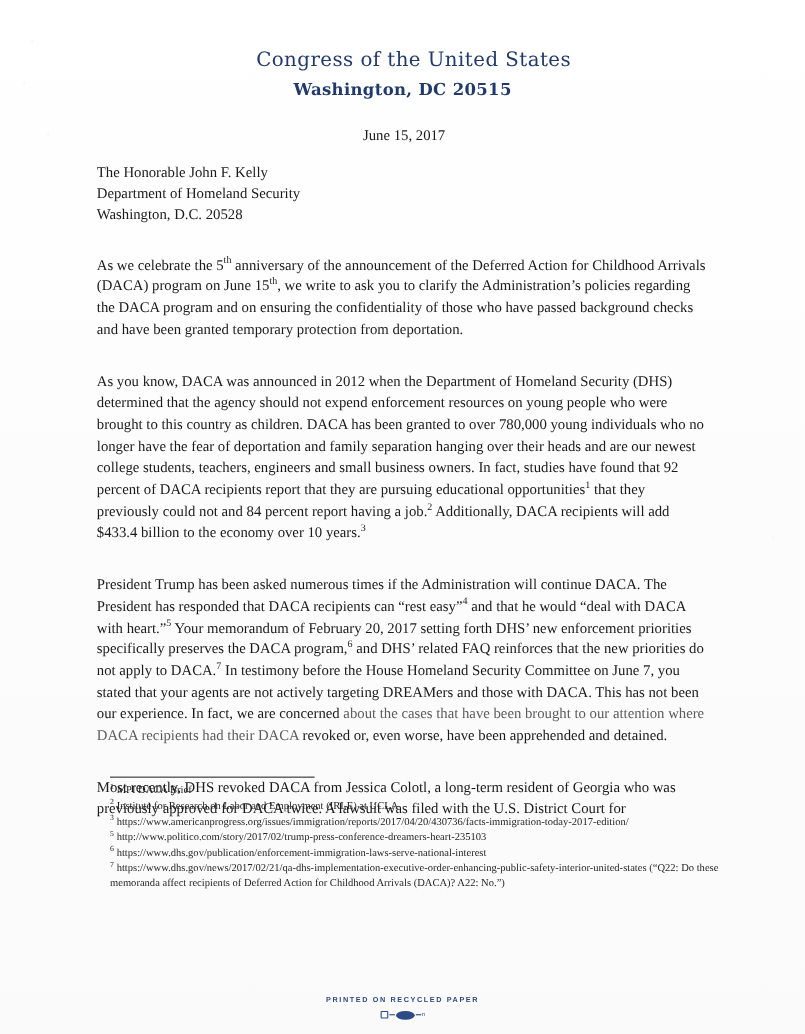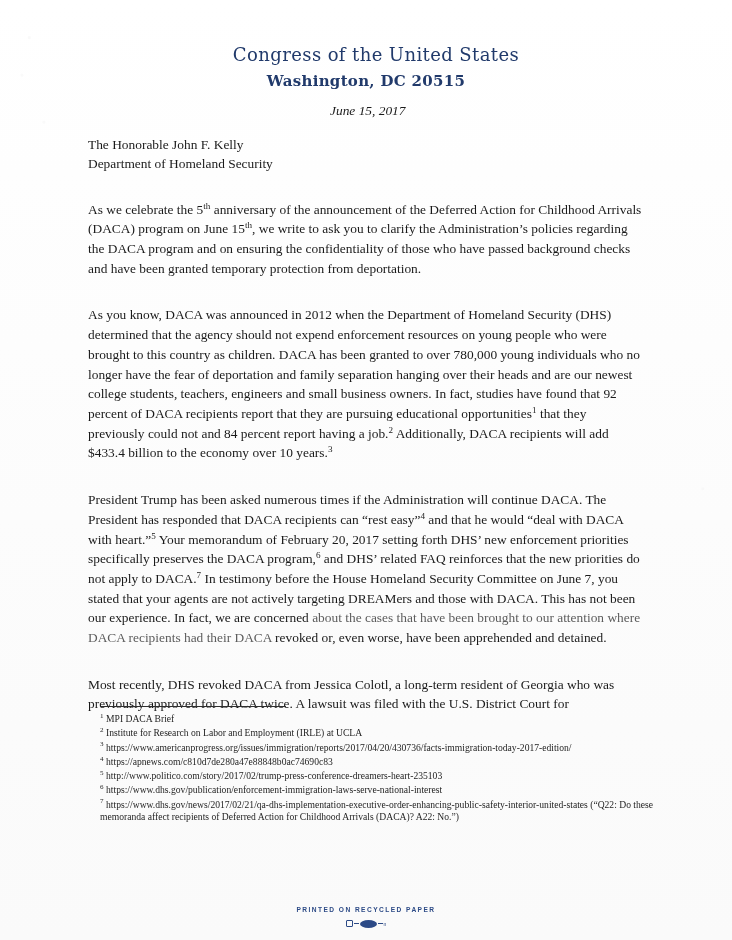--- a/index.html
+++ b/index.html
@@ -60,24 +60,23 @@
   }
 
   
   .sheet {
     padding: 0 86px 0 88px;
     font-size: 13.4px;
     line-height: 1.47;
   }
   .date-line {
     text-align: left;
-    margin-top: 11px;
+    margin-top: 23px;
     padding-left: 242px;
     font-size: 13.4px;
-    font-style: italic;
   }
   .addr {
     margin-top: 14px;
     line-height: 1.42;
   }
   .addr div { white-space: nowrap; }
 
   .salutation { margin-top: 41px; }
 
   p.para {
@@ -179,20 +178,21 @@
       <div class="lh-sub">Washington, DC 20515</div>
     </div>
 
     <div class="sheet">
 
       <div class="date-line">June 15, 2017</div>
 
       <div class="addr">
         <div>The Honorable John F. Kelly</div>
         <div>Department of Homeland Security</div>
+        <div>Washington, D.C. 20528</div>
       </div>
 
 
       <p class="para"><span>As we celebrate the 5</span><sup>th</sup><span> anniversary of the announcement of the Deferred Action for Childhood Arrivals (DACA) program on June 15</span><sup>th</sup><span>, we write to ask you to clarify the Administration’s policies regarding the DACA program and on ensuring the confidentiality of those who have passed background checks and have been granted temporary protection from deportation.</span></p>
 
       <p class="para"><span>As you know, DACA was announced in 2012 when the Department of Homeland Security (DHS) determined that the agency should not expend enforcement resources on young people who were brought to this country as children.  DACA has been granted to over 780,000 young individuals who no longer have the fear of deportation and family separation hanging over their heads and are our newest college students, teachers, engineers and small business owners.  In fact, studies have found that 92 percent of DACA recipients report that they are pursuing educational opportunities</span><sup>1</sup><span> that they previously could not and 84 percent report having a job.</span><sup>2</sup><span>  Additionally, DACA recipients will add $433.4 billion to the economy over 10 years.</span><sup>3</sup></p>
 
       <p class="para"><span>President Trump has been asked numerous times if the Administration will continue DACA.  The President has responded that DACA recipients can “rest easy”</span><sup>4</sup><span> and that he would “deal with DACA with heart.”</span><sup>5</sup><span>  Your memorandum of February 20, 2017 setting forth DHS’ new enforcement priorities specifically preserves the DACA program,</span><sup>6</sup><span> and DHS’ related FAQ reinforces that the new priorities do not apply to DACA.</span><sup>7</sup><span>  In testimony before the House Homeland Security Committee on June 7, you stated that your agents are not actively targeting DREAMers and those with DACA.  This has not been our experience.  In fact, we are concerned </span><span class="faint">about the cases that have been brought to our attention where DACA recipients had their DACA</span><span> revoked or, even worse, have been apprehended and detained.</span></p>
 
       <p class="para">Most recently, DHS revoked DACA from Jessica Colotl, a long-term resident of Georgia who was previously approved for DACA twice. A lawsuit was filed with the U.S. District Court for</p>
@@ -201,21 +201,20 @@
 
     <div class="footnotes">
       <div class="fn-rule"></div>
 
       <p class="fn"><sup>1</sup><span>MPI DACA Brief</span></p>
 
       <p class="fn"><sup>2</sup><span>Institute for Research on Labor and Employment (IRLE) at UCLA</span></p>
 
       <p class="fn"><sup>3</sup><span>https://www.americanprogress.org/issues/immigration/reports/2017/04/20/430736/facts-immigration-today-2017-edition/</span></p>
 
-      <p class="fn"><sup>4</sup><span>https://apnews.com/c810d7de280a47e88848b0ac74690c83</span></p>
 
       <p class="fn"><sup>5</sup><span>http://www.politico.com/story/2017/02/trump-press-conference-dreamers-heart-235103</span></p>
 
       <p class="fn"><sup>6</sup><span>https://www.dhs.gov/publication/enforcement-immigration-laws-serve-national-interest</span></p>
 
       <p class="fn"><sup>7</sup><span>https://www.dhs.gov/news/2017/02/21/qa-dhs-implementation-executive-order-enhancing-public-safety-interior-united-states (“Q22: Do these memoranda affect recipients of Deferred Action for Childhood Arrivals (DACA)? A22: No.”)</span></p>
     </div>
 
     <div class="footer">
       <div class="footer-text">PRINTED ON RECYCLED PAPER</div>

